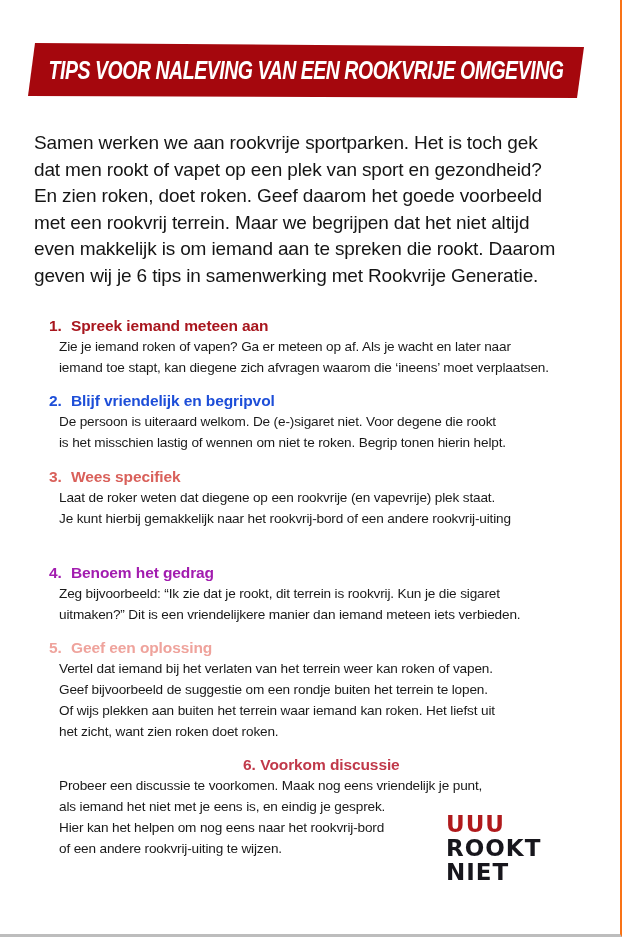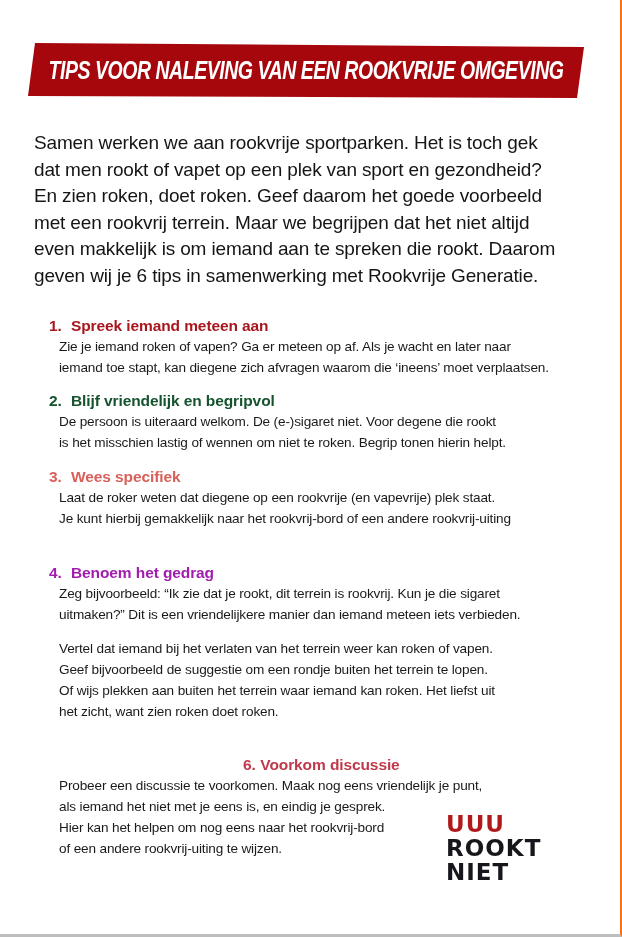--- a/index.html
+++ b/index.html
@@ -81,21 +81,21 @@
       <div class="tip-head" style="color: rgb(168, 22, 30);">
         <span class="tip-num">1.</span><span>Spreek iemand meteen aan</span>
       </div>
       <div class="tip-body">
         <span>Zie je iemand roken of vapen? Ga er meteen op af. Als je wacht en later naar</span>
         <span>iemand toe stapt, kan diegene zich afvragen waarom die ‘ineens’ moet verplaatsen.</span>
       </div>
     </div>
 
     <div class="tip" style="top:75px">
-      <div class="tip-head" style="color: #14532d;">
+      <div class="tip-head" style="color: #1d4ed8;">
         <span class="tip-num">2.</span><span>Blijf vriendelijk en begripvol</span>
       </div>
       <div class="tip-body">
         <span>De persoon is uiteraard welkom. De (e-)sigaret niet. Voor degene die rookt</span>
         <span>is het misschien lastig of wennen om niet te roken. Begrip tonen hierin helpt.</span>
       </div>
     </div>
 
     <div class="tip" style="top:151px">
       <div class="tip-head" style="color: rgb(217, 96, 90);">
@@ -111,20 +111,23 @@
       <div class="tip-head" style="color: #a21caf;">
         <span class="tip-num">4.</span><span>Benoem het gedrag</span>
       </div>
       <div class="tip-body">
         <span>Zeg bijvoorbeeld: “Ik zie dat je rookt, dit terrein is rookvrij. Kun je die sigaret</span>
         <span>uitmaken?” Dit is een vriendelijkere manier dan iemand meteen iets verbieden.</span>
       </div>
     </div>
 
     <div class="tip" style="top:322px">
+      <div class="tip-head" style="color: rgb(239, 163, 156);">
+        <span class="tip-num">5.</span><span>Geef een oplossing</span>
+      </div>
       <div class="tip-body">
         <span>Vertel dat iemand bij het verlaten van het terrein weer kan roken of vapen.</span>
         <span>Geef bijvoorbeeld de suggestie om een rondje buiten het terrein te lopen.</span>
         <span>Of wijs plekken aan buiten het terrein waar iemand kan roken. Het liefst uit</span>
         <span>het zicht, want zien roken doet roken.</span>
       </div>
     </div>
 
     <div class="tip" style="top:439px">
       <div class="tip-head" style="color: rgb(192, 57, 74); text-align: center;">

